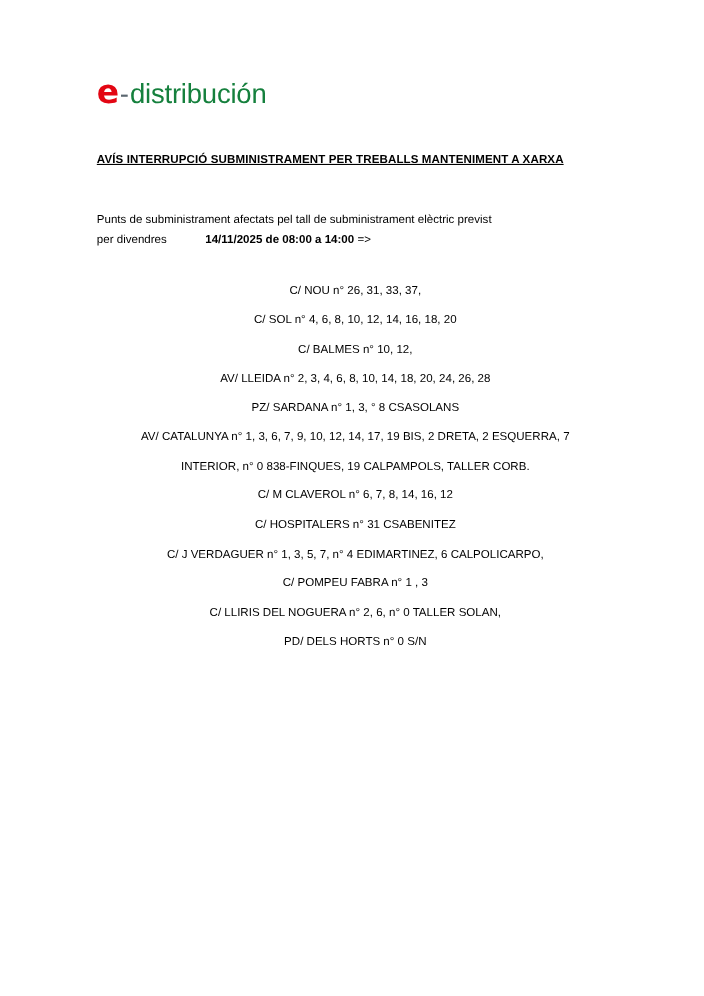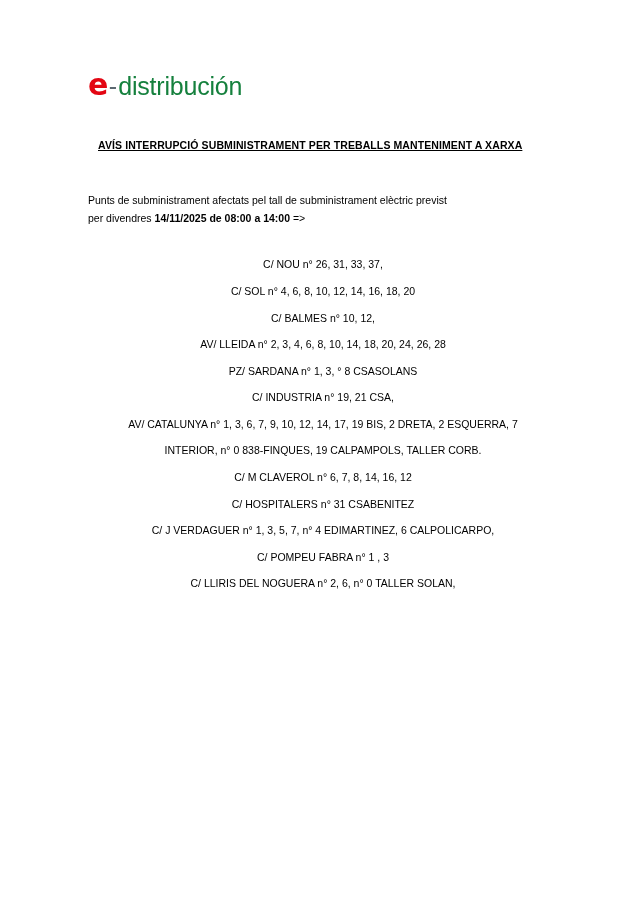--- a/index.html
+++ b/index.html
@@ -56,30 +56,31 @@
     position: absolute;
     left: 88px;
     top: 138px;
     width: 470px;
   }
   .doc-title {
     font-size: 10.5px;
     font-weight: bold;
     text-decoration: underline;
     letter-spacing: 0.1px;
-    margin: 0 0 38px 10px;
+    margin: 0 0 38px 0;
     line-height: 1.4;
   }
   .intro {
     font-size: 10.5px;
     line-height: 1.75;
     margin: 0 0 30px 0;
   }
   .intro b {
     font-weight: bold;
+    margin-left: 32px;
   }
   .addr-list {
     list-style: none;
     margin: 0;
     padding: 0;
   }
   .addr-list li {
     font-size: 10.5px;
     line-height: 1.35;
     margin: 0 0 12.4px 0;
@@ -106,24 +107,24 @@
       <span>Punts de subministrament afectats pel tall de subministrament elèctric previst</span><br>
       <span>per divendres </span><b>14/11/2025 de 08:00 a 14:00</b><span> =&gt;</span>
     </p>
 
     <ul class="addr-list">
       <li>C/ NOU n° 26, 31, 33, 37,</li>
       <li>C/ SOL n° 4, 6, 8, 10, 12, 14, 16, 18, 20</li>
       <li>C/ BALMES n° 10, 12,</li>
       <li>AV/ LLEIDA n° 2, 3, 4, 6, 8, 10, 14, 18, 20, 24, 26, 28</li>
       <li>PZ/ SARDANA n° 1, 3, ° 8 CSASOLANS</li>
-      <li>C/ INDUSTRIA n° 19, 21 CSA,</li>
       <li>AV/ CATALUNYA n° 1, 3, 6, 7, 9, 10, 12, 14, 17, 19 BIS, 2 DRETA, 2 ESQUERRA, 7</li>
       <li>INTERIOR, n° 0 838-FINQUES, 19 CALPAMPOLS, TALLER CORB.</li>
       <li>C/ M CLAVEROL n° 6, 7, 8, 14, 16, 12</li>
       <li>C/ HOSPITALERS n° 31 CSABENITEZ</li>
       <li>C/ J VERDAGUER n° 1, 3, 5, 7, n° 4 EDIMARTINEZ, 6 CALPOLICARPO,</li>
       <li>C/ POMPEU FABRA n° 1 , 3</li>
       <li>C/ LLIRIS DEL NOGUERA n° 2, 6, n° 0 TALLER SOLAN,</li>
+      <li>PD/ DELS HORTS n° 0 S/N</li>
     </ul>
 
   </div>
 </div>
 
 </body></html>

